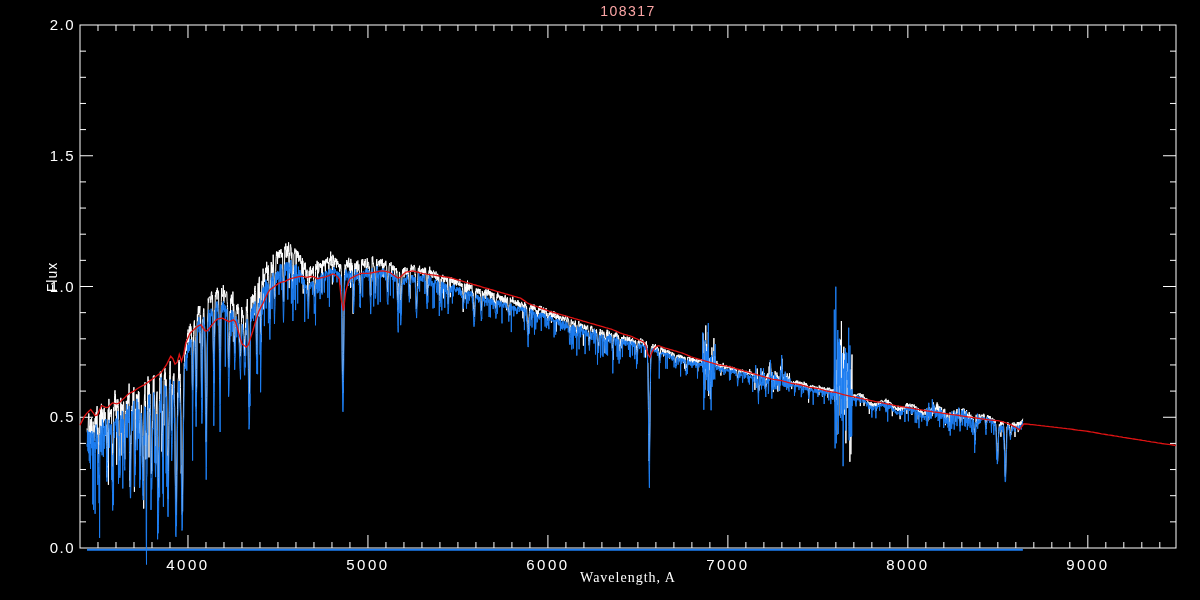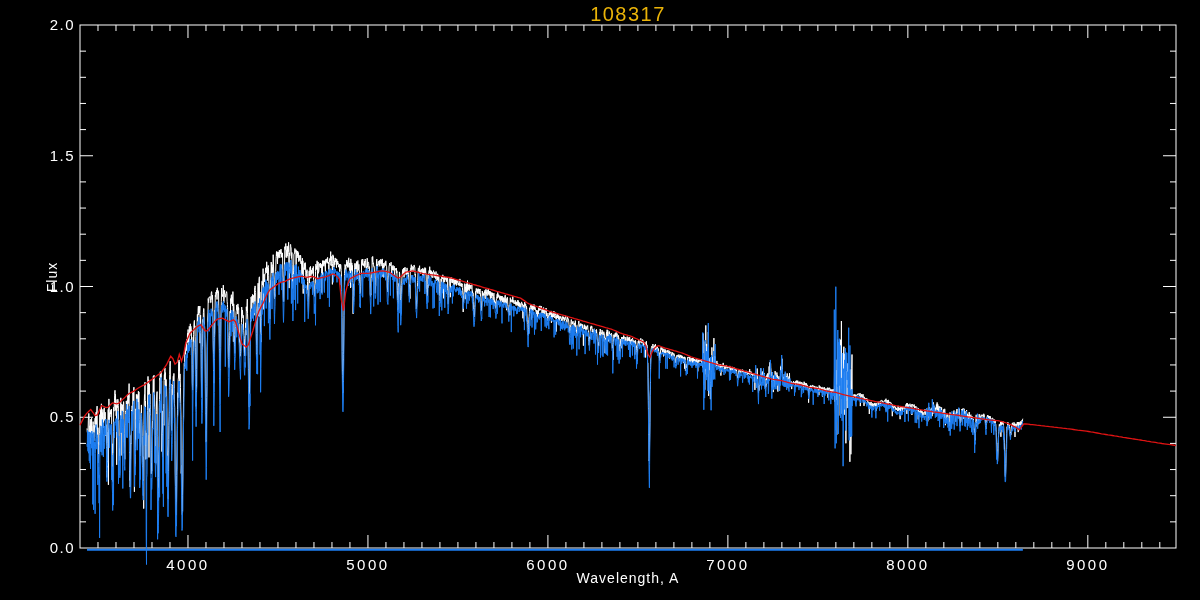--- a/index.html
+++ b/index.html
@@ -1,22 +1,22 @@
 <!DOCTYPE html>
 <html><head>
 <meta charset="utf-8">
 <style>
   html,body{margin:0;padding:0;background:#000;}
   .stage{position:relative;width:1200px;height:600px;background:#000;overflow:hidden;
          font-family:"Liberation Sans", sans-serif;}
   svg{position:absolute;left:0;top:0;}
   .plot-title{position:absolute;left:80px;top:3px;width:1096px;text-align:center;
-    color:#eab308;font-size:20px;letter-spacing:1.5px;}
+    color:#fca5a5;font-size:14px;letter-spacing:1.5px;}
   .x-label{position:absolute;left:80px;top:570px;width:1096px;text-align:center;
-    color:#fff;font-size:14px;letter-spacing:1px;}
+    color:#fff;font-size:14px;letter-spacing:1px;font-family:Liberation Serif, serif;}
   .y-label{position:absolute;left:12px;top:269px;width:80px;height:16px;text-align:center;
     color:#fff;font-size:14px;letter-spacing:1px;transform:rotate(-90deg);transform-origin:40px 8px;}
 </style>
 </head>
 <body>
 
 <div class="stage">
   <svg id="plot" width="1200" height="600">
       <rect x="80" y="25" width="1096" height="523" fill="none" stroke="#ffffff" stroke-width="1"></rect>
       <g stroke="#ffffff" stroke-width="1">

